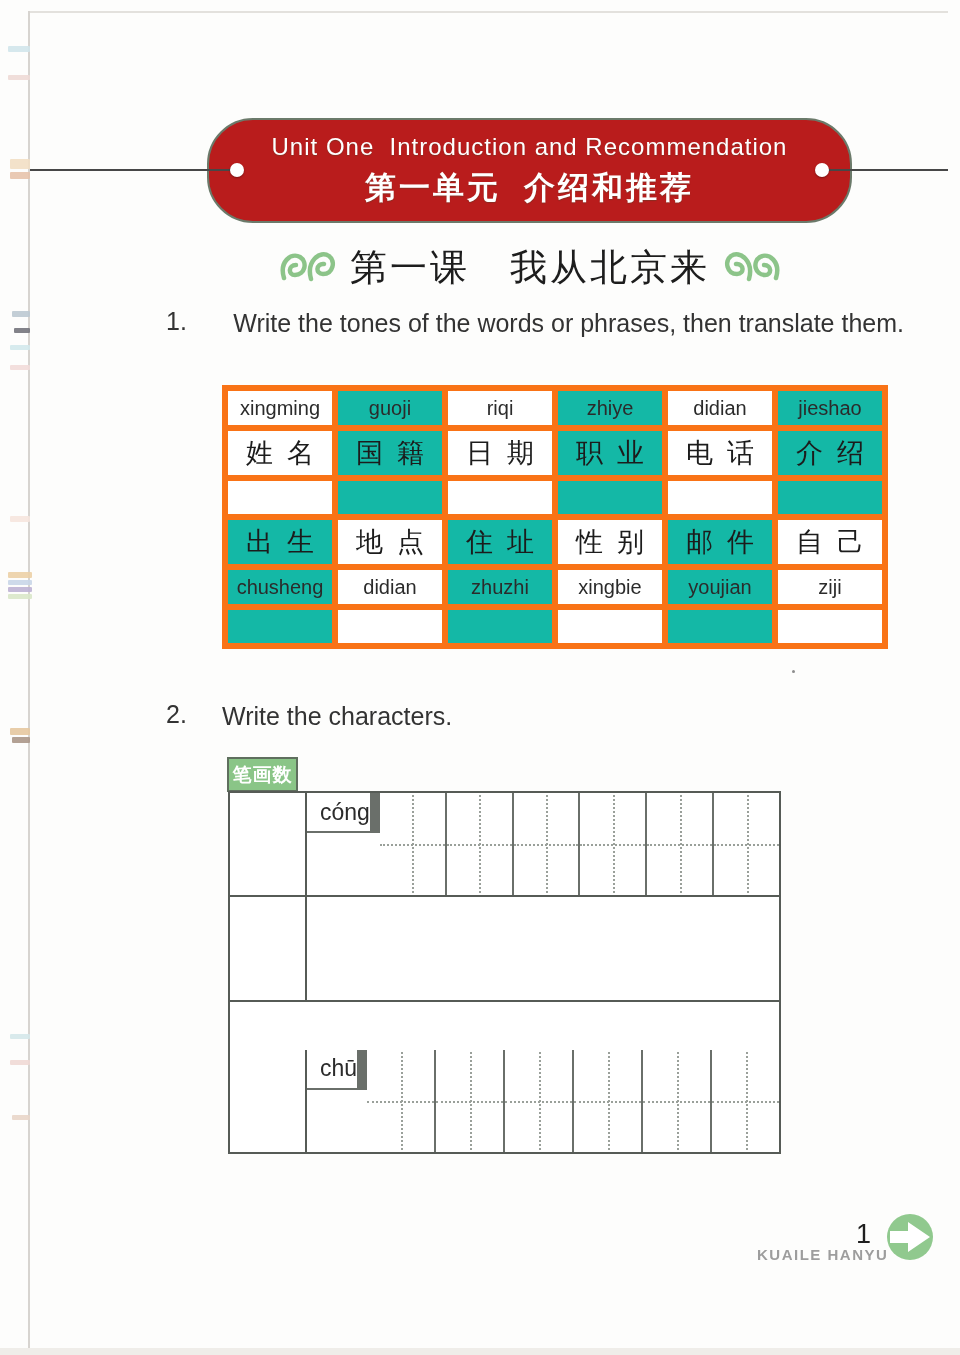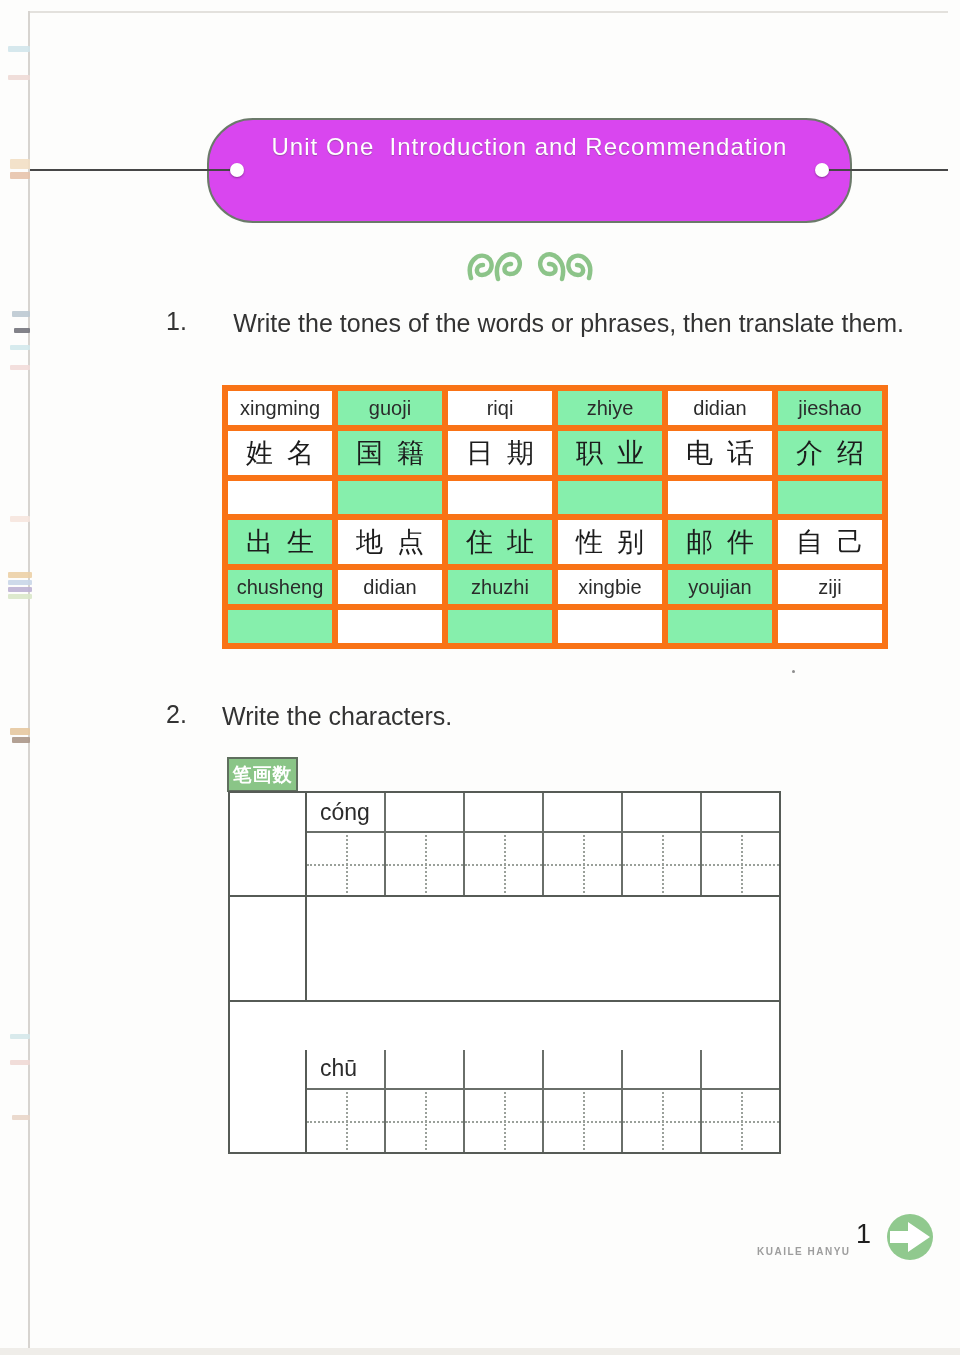--- a/index.html
+++ b/index.html
@@ -13,21 +13,21 @@
 
   
   .top-edge { left:30px; top:11px; width:918px; height:2px; background:#e3e1dd; }
   .left-edge { left:28px; top:11px; width:2px; height:1344px; background:#d7d4d0; }
   .bottom-edge { left:0; top:1348px; width:960px; height:7px; background:#efede9; }
   .streak { position:absolute; border-radius:1px; opacity:.9; }
 
   
   .banner {
     left:207px; top:118px; width:645px; height:105px;
-    background:#d946ef; border:2px solid #6b7a6a; border-radius:46px; z-index:1;
+    background:#b91c1c; border:2px solid #6b7a6a; border-radius:46px; z-index:1;
   }
   .banner-en {
     position:absolute; left:0; top:13px; width:100%; text-align:center;
     color:#ffffff; font-size:24px; letter-spacing:1px; white-space:pre;
     text-shadow:0 1px 1px rgba(50,80,50,.35);
   }
   .banner-zh {
     position:absolute; left:0; top:47px; width:100%; text-align:center;
     color:#ffffff; font-size:31px; font-weight:bold; letter-spacing:3px; white-space:pre;
     text-shadow:0 1px 1px rgba(50,80,50,.35);
@@ -55,21 +55,21 @@
   .ornament.mirrored { transform:scaleX(-1); }
 
   
   .ex-num { font-size:25px; color:#333; }
   .ex-prompt { font-size:25px; line-height:33px; color:#333; }
 
   
   .vocab-table { left:222px; top:385px; }
   .vocab-table table { border-collapse:collapse; table-layout:fixed; width:661px; }
   .vocab-table td { border:6px solid #f97316; width:110px; height:40px; text-align:center; background:#ffffff; }
-  .vocab-table td.green { background:#86efac; }
+  .vocab-table td.green { background:#14b8a6; }
   td.pinyin { font-size:20px; color:#2b2b2b; }
   td.hanzi  { font-family:"Liberation Serif", serif; font-size:27px; color:#1c1c1c;
               letter-spacing:14px; text-indent:14px; height:50px; }
   td.blank  { height:39px; }
 
   
   .stroke-tab {
     left:227px; top:757px; width:71px; height:35px;
     background:#8ac587; border:2px solid #5f6f5e;
     display:flex; align-items:center; justify-content:center;
@@ -80,42 +80,42 @@
   }
 
   
   .write-grid {
     left:228px; top:791px; width:553px; height:363px;
     border:2px solid #565b56; display:flex; flex-direction:column; background:#fff;
   }
   .w-block { flex:1; display:flex; border-bottom:2px solid #565b56; }
   .w-block:last-child { border-bottom:none;margin-top:48px; }
   .stroke-cell { width:77px; border-right:2px solid #565b56; }
-  .w-right { flex:1; display:flex; flex-direction:column; }
+  .w-right { flex:1; display:flex; flex-direction:row; }
   .pin-row { height:40px; display:flex; border-bottom:2px solid #6a6f6a; }
   .pin-cell { flex:1; border-right:2px solid #6a6f6a; display:flex; align-items:center; }
   .pin-cell:last-child { border-right:none; }
   .pin-cell .pinyin-label { padding-left:13px; font-size:23px; color:#2b2b2b; }
   .write-row { flex:1; display:flex; }
   .write-cell { flex:1; position:relative; border-right:2px solid #6a6f6a; }
   .write-cell:last-child { border-right:none; }
   .write-cell::before {
     content:""; position:absolute; left:50%; top:2px; bottom:2px;
     border-left:2px dotted #9aa09a;
   }
   .write-cell::after {
     content:""; position:absolute; top:50%; left:0; right:0;
     border-top:2px dotted #9aa09a;
   }
 
   .dot-artifact { left:792px; top:670px; width:3px; height:3px; background:#8d8d8d; border-radius:50%; }
 
   
   .page-num { left:856px; top:1219px; font-size:27px; color:#1f1f1f; }
-  .brand { left:757px; top:1246px; font-size:10px; font-weight:bold; color:#9d9d9d; letter-spacing:1.5px; }
+  .brand { left:757px; top:1246px; font-size:15px; font-weight:bold; color:#9d9d9d; letter-spacing:1.5px; }
   .logo { left:886px; top:1213px; width:48px; height:48px; }
 </style>
 </head>
 <body>
 
 <div class="page">
 
   <div class="abs top-edge"></div>
   <div class="abs left-edge"></div>
   <div class="abs bottom-edge"></div>
@@ -136,31 +136,33 @@
   <div class="streak" style="left:12px;top:737px;width:18px;height:6px;background:#ab9788;"></div>
   <div class="streak" style="left:10px;top:812px;width:20px;height:6px;background:#f4dedax;"></div>
   <div class="streak" style="left:10px;top:1034px;width:20px;height:5px;background:#d5e8ea;"></div>
   <div class="streak" style="left:10px;top:1060px;width:20px;height:5px;background:#f0d9d5;"></div>
   <div class="streak" style="left:12px;top:1115px;width:18px;height:5px;background:#e9d6c9;"></div>
 
   <div class="rod rod-left"></div>
   <div class="rod rod-right"></div>
   <div class="abs banner">
     <div class="banner-en">Unit One  Introduction and Recommendation</div>
+    <div class="banner-zh">第一单元  介绍和推荐</div>
   </div>
   <div class="eyelet eyelet-left"></div>
   <div class="eyelet eyelet-right"></div>
 
   <div class="abs lesson-title-row">
     <svg class="ornament" viewBox="0 0 58 40">
       <g fill="none" stroke="#8cc489" stroke-width="4.5" stroke-linecap="round">
         <path d="M6 30 C1 14 13 4 22 9 C30 14 27 27 17 27 C10 27 10 17 18 17"></path>
         <path d="M33 31 C28 13 42 2 51 8 C58 13 55 26 45 26 C37 26 38 15 46 16"></path>
       </g>
     </svg>
+    <div class="lesson-title">第一课　我从北京来</div>
     <svg class="ornament mirrored" viewBox="0 0 58 40">
       <g fill="none" stroke="#8cc489" stroke-width="4.5" stroke-linecap="round">
         <path d="M6 30 C1 14 13 4 22 9 C30 14 27 27 17 27 C10 27 10 17 18 17"></path>
         <path d="M33 31 C28 13 42 2 51 8 C58 13 55 26 45 26 C37 26 38 15 46 16"></path>
       </g>
     </svg>
   </div>
 
   <div class="abs ex-num" style="left:166px;top:307px;">1.</div>
   <div class="abs ex-prompt" style="left:222px;top:307px;width:682px;text-align:right;">Write the tones of the words or phrases, then translate them.</div>

